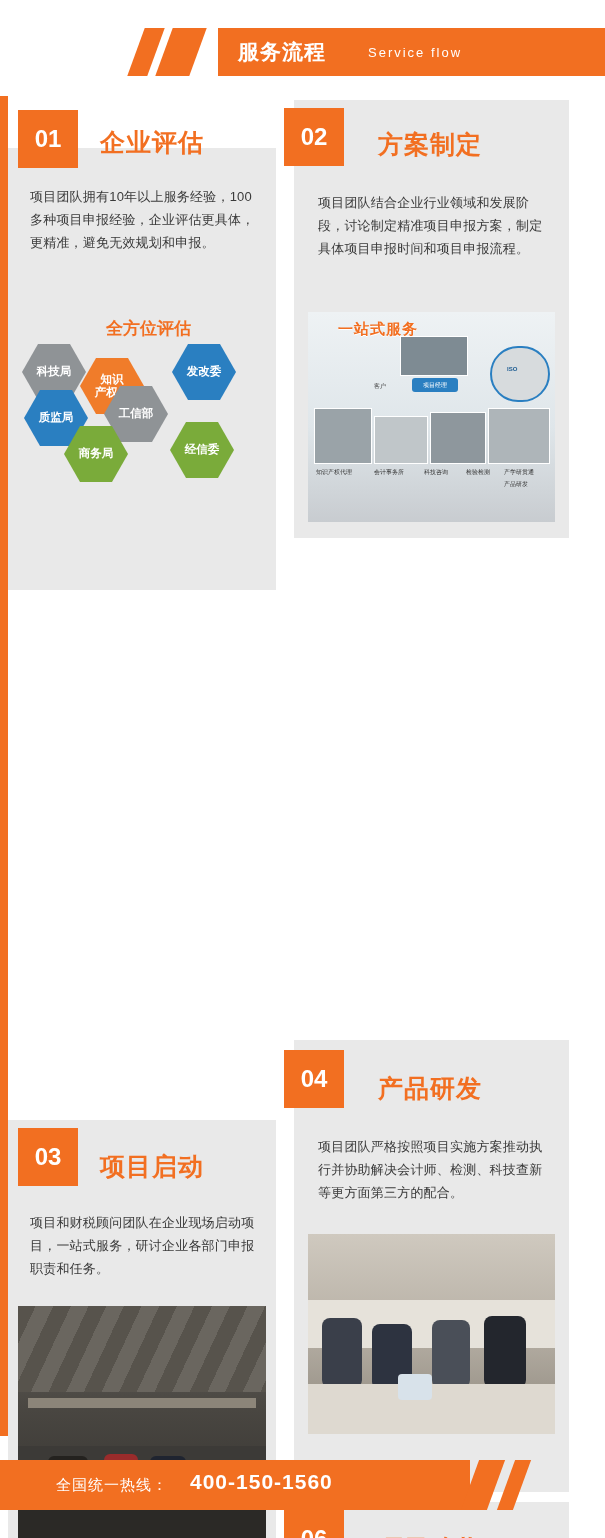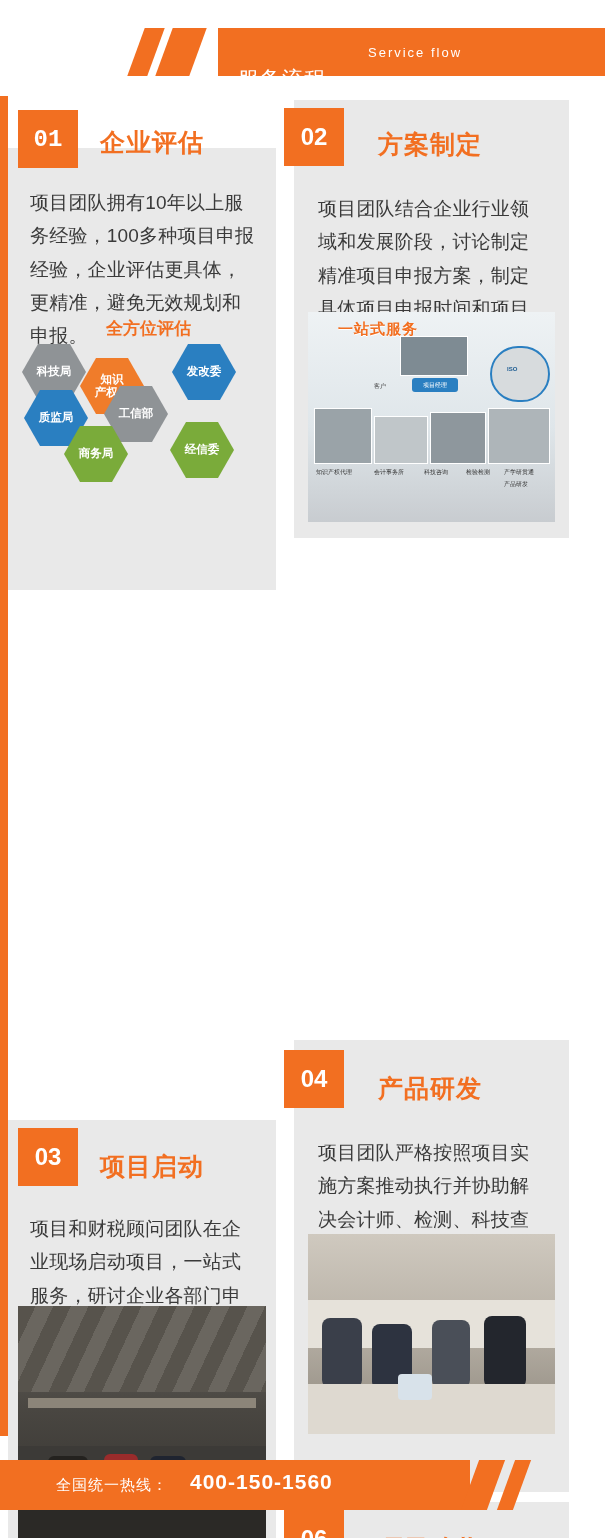--- a/index.html
+++ b/index.html
@@ -14,21 +14,21 @@
   
   .header{
     position:absolute;left:0;top:0;width:605px;height:96px;
   }
   .header-bar{
     position:absolute;left:218px;top:28px;width:387px;height:48px;
     background:#f26f21;
   }
   .header-bar .title{
     position:absolute;left:20px;top:10px;
-    color:#ffffff;font-size:21px;font-weight:normal;letter-spacing:1px;margin-top:27px;
+    color:#ffffff;font-size:21px;font-weight:bold;letter-spacing:1px;
   }
   .header-bar .subtitle{
     position:absolute;left:150px;top:17px;
     color:#ffffff;font-size:13px;letter-spacing:2px;
   }
   .slash{
     position:absolute;background:#f26f21;
     transform:skewX(-20deg);
   }
   .slash.s1{left:136px;top:28px;width:20px;height:48px;}
@@ -58,27 +58,27 @@
     width:60px;height:58px;background:#f26f21;
     color:#ffffff;font-size:24px;font-weight:bold;
     display:flex;align-items:center;justify-content:center;
   }
   .card-title{
     position:absolute;
     color:#f26f21;font-size:25px;font-weight:bold;letter-spacing:1px;
   }
   .card-text{
     position:absolute;
-    color:#3a3a3a;font-size:19px;line-height:1.75;
+    color:#3a3a3a;font-size:13px;line-height:1.75;
     letter-spacing:0.2px;
   }
 
   
   #card1{top:48px;height:442px;}
-  #card1 .badge{left:10px;top:-38px;font-family:Liberation Mono, monospace;}
+  #card1 .badge{left:10px;top:-38px;}
   #card1 .card-title{left:92px;top:-22px;}
   #card1 .card-text{left:22px;top:38px;width:228px;}
   .eval-graphic{
     position:absolute;left:14px;top:168px;width:240px;height:150px;
   }
   .eval-title{
     position:absolute;left:82px;top:0px;
     color:#f26f21;font-size:17px;font-weight:bold;
     background:#e9e9e9;padding:1px 2px;
   }

